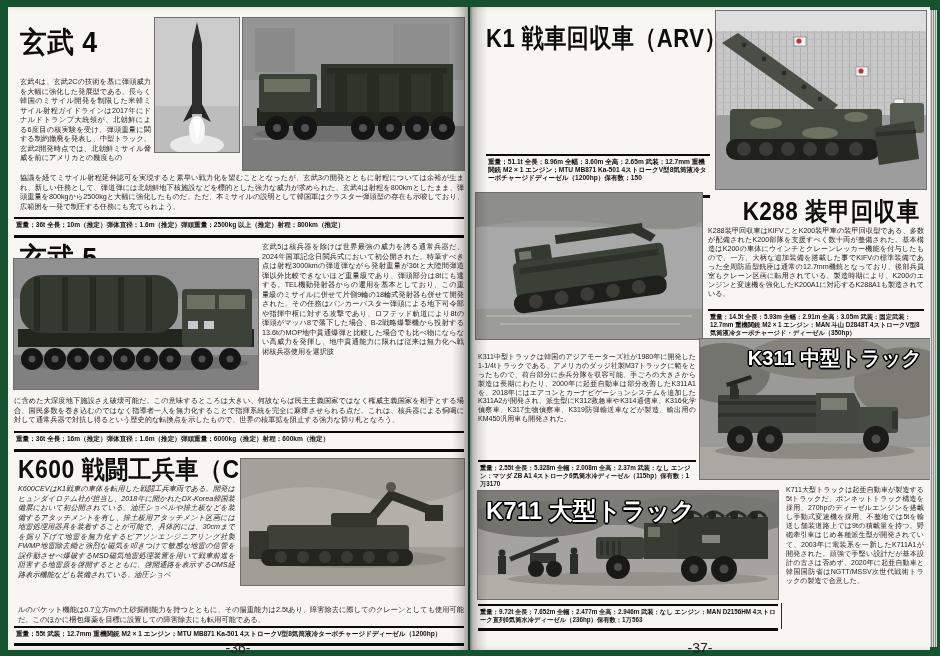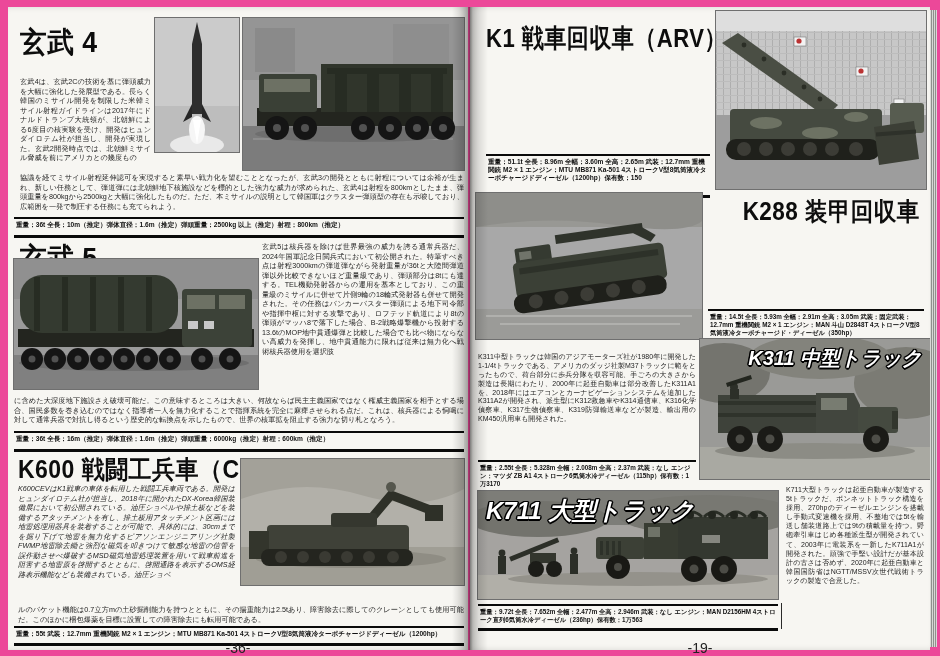--- a/index.html
+++ b/index.html
@@ -1,31 +1,31 @@
 <!DOCTYPE html>
 <html><head>
 <meta charset="utf-8">
 <style>
   html,body{margin:0;padding:0;background:#101010;}
-  .canvas{position:relative;width:940px;height:656px;background:#ec4899;overflow:hidden;
+  .canvas{position:relative;width:940px;height:656px;background:#14532d;overflow:hidden;
           font-family:"Liberation Sans","DejaVu Sans",sans-serif;color:#161616;}
   .page{position:absolute;top:7px;width:460px;height:643px;background:#f7f6f2;}
   .page.leftp{left:8px;box-shadow:inset -4px 0 8px -3px rgba(0,0,0,.28);}
   .page.rightp{left:470px;box-shadow:inset 4px 0 8px -3px rgba(0,0,0,.28);}
   .stack{position:absolute;top:10px;left:930px;width:7px;height:637px;
          background:repeating-linear-gradient(90deg,#d9d9d6 0 1px,#8f8f8c 1px 2px);}
   .gutter{position:absolute;top:7px;left:452px;width:36px;height:643px;pointer-events:none;
           background:linear-gradient(90deg,rgba(0,0,0,0),rgba(0,0,0,.22) 44%,rgba(0,0,0,.4) 50%,rgba(0,0,0,.18) 58%,rgba(0,0,0,0));}
   .sec-title{position:absolute;font-weight:bold;color:#0d0d0d;white-space:nowrap;
              transform:scaleX(.92);transform-origin:0 50%;letter-spacing:0.5px;}
   .body{position:absolute;font-size:7.2px;line-height:1.32;text-align:justify;color:#1c1c1c;overflow:hidden;}
   .spec{position:absolute;border-top:2px solid #0a0a0a;border-bottom:3px solid #0a0a0a;
         padding:2px 2px 3px 2px;font-size:6.6px;line-height:1.25;font-weight:bold;color:#111;
         text-align:left;overflow:hidden;background:#f7f6f2;}
-  .photo{position:absolute;background:#9d9d9d;overflow:hidden;outline:1px solid #6f6f6f;font-style:italic;}
+  .photo{position:absolute;background:#9d9d9d;overflow:hidden;outline:1px solid #6f6f6f;}
   .photo svg{display:block;width:100%;height:100%;}
   .overlay-title{position:absolute;font-weight:bold;color:#fff;white-space:nowrap;
       text-shadow:-1.5px 0 #000,1.5px 0 #000,0 -1.5px #000,0 1.5px #000,-1px -1px #000,1px 1px #000,-1px 1px #000,1px -1px #000;}
   .pagenum{position:absolute;left:0;width:100%;text-align:center;font-size:14px;color:#222;}
   .vdiv{position:absolute;width:1px;background:#2a2a2a;}
 </style>
 </head>
 <body>
 
 <div class="canvas">
@@ -77,21 +77,21 @@
           <circle cx="34" cy="110" r="4"></circle>
             <circle cx="62" cy="110" r="4"></circle>
           <circle cx="120" cy="110" r="4"></circle>
             <circle cx="147" cy="110" r="4"></circle>
           <circle cx="174" cy="110" r="4"></circle>
             <circle cx="200" cy="110" r="4"></circle>
         </g>
       </svg>
     </div>
 
-    <div class="body" style="left:12px;top:70px;width:131px;height:93px;">玄武4は、玄武2Cの技術を基に弾頭威力を大幅に強化した発展型である。長らく韓国のミサイル開発を制限した米韓ミサイル射程ガイドラインは2017年にドナルドトランプ大統領が、北朝鮮による6度目の核実験を受け、開発はヒュンダイロテム社が担当し、開発が実現した。玄武2開発時点では、北朝鮮ミサイル脅威を前にアメリカとの幾度もの</div>
+    <div class="body" style="left:12px;top:70px;width:131px;height:93px;">玄武4は、玄武2Cの技術を基に弾頭威力を大幅に強化した発展型である。長らく韓国のミサイル開発を制限した米韓ミサイル射程ガイドラインは2017年にドナルドトランプ大統領が、北朝鮮による6度目の核実験を受け、弾頭重量に関する制約撤廃を発表し、中型トラック。玄武2開発時点では、北朝鮮ミサイル脅威を前にアメリカとの幾度もの</div>
     <div class="body" style="left:12px;top:166px;width:444px;height:42px;">協議を経てミサイル射程延伸認可を実現すると素早い戦力化を望むこととなったが、玄武3の開発とともに射程については余裕が生まれ、新しい任務として、弾道弾には北朝鮮地下核施設などを標的とした強力な威力が求められた、玄武4は射程を800kmとしたまま、弾頭重量を800kgから2500kgと大幅に強化したものだ。ただ、本ミサイルの説明として韓国軍はクラスター弾頭型の存在も示唆しており、広範囲を一発で制圧する任務にも充てられよう。</div>
     <div class="spec" style="left:6px;top:210px;width:446px;height:11px;">重量：36t 全長：10m（推定）弾体直径：1.6m（推定）弾頭重量：2500kg 以上（推定）射程：800km（推定）</div>
 
     <div class="sec-title" style="left:12px;top:232px;font-size:29px;">玄武 5</div>
 
     <div class="photo" style="left:6px;top:252px;width:244px;height:130px;">
       <svg viewBox="0 0 244 130" preserveAspectRatio="none">
         <rect width="244" height="130" fill="#9b9b9b"></rect>
         <rect width="244" height="40" fill="#909090"></rect>
         <rect y="96" width="244" height="34" fill="#808080"></rect>
@@ -245,20 +245,21 @@
               <circle cx="84" cy="101" r="7"></circle>
               <circle cx="110" cy="101" r="7"></circle>
             <circle cx="136" cy="101" r="7"></circle>
               <circle cx="162" cy="101" r="7"></circle>
           </g>
         </g>
       </svg>
     </div>
 
     <div class="sec-title" style="right:10px;top:188px;font-size:25px;transform:scaleX(.9);transform-origin:100% 50%;">K288 装甲回収車</div>
+    <div class="body" style="left:238px;top:220px;width:216px;height:82px;font-size:7.1px;line-height:1.26;">K288装甲回収車はKIFVことK200装甲車の装甲回収型である、多数が配備されたK200部隊を支援すべく数十両が整備された。基本構造はK200の車体にウインチとクレーンレッカー機能を付与したもので、一方、大柄な追加装備を搭載した事でKIFVの標準装備であった全周防盾型銃座は通常の12.7mm機銃となっており、後部兵員室もクレーン区画に転用されている。製造時期により、K200のエンジンと変速機を強化したK200A1に対応するK288A1も製造されている。</div>
     <div class="spec" style="left:238px;top:302px;width:212px;height:25px;font-size:6.3px;">重量：14.5t 全長：5.93m 全幅：2.91m 全高：3.05m 武装：固定武装：12.7mm 重機関銃 M2 × 1 エンジン：MAN 斗山 D2848T 4ストロークV型8気筒液冷ターボチャージド・ディーゼル（350hp）</div>
 
     <div class="photo" style="left:230px;top:332px;width:230px;height:140px;">
       <svg viewBox="0 0 230 140" preserveAspectRatio="none">
         <rect width="230" height="140" fill="#9a9a97"></rect>
         <ellipse cx="24" cy="34" rx="46" ry="30" fill="#74746e"></ellipse>
         <ellipse cx="206" cy="44" rx="52" ry="36" fill="#7b7b74"></ellipse>
         <ellipse cx="120" cy="18" rx="70" ry="22" fill="#83837c"></ellipse>
         <rect y="108" width="230" height="32" fill="#a9a9a2"></rect>
         <ellipse cx="115" cy="112" rx="100" ry="8" fill="#8c8c85"></ellipse>
@@ -328,18 +329,18 @@
         </g>
         <rect x="224" y="44" width="18" height="8" fill="#d8d6d0" opacity="0.5"></rect>
       </svg>
       <div class="overlay-title" style="left:8px;top:4px;font-size:24px;">K711 大型トラック</div>
     </div>
 
     <div class="body" style="left:316px;top:478px;width:138px;height:140px;font-size:7px;line-height:1.3;">K711大型トラックは起亜自動車が製造する5tトラックだ、ボンネットトラック構造を採用、270hpのディーゼルエンジンを搭載し手動式変速機を採用、不整地では5tを輸送し舗装道路上では9tの積載量を持つ。野砲牽引車はじめ各種派生型が開発されていて、2003年に電装系を一新したK711A1が開発された。頑強で手堅い設計だが基本設計の古さは否めず、2020年に起亜自動車と韓国国防省はNGTT/MSSV次世代戦術トラックの製造で合意した。</div>
     <div class="spec" style="left:8px;top:597px;width:296px;height:17px;font-size:6.3px;">重量：9.72t 全長：7.652m 全幅：2.477m 全高：2.946m 武装：なし エンジン：MAN D2156HM 4ストローク直列6気筒水冷ディーゼル（236hp）保有数：1万563</div>
     <div class="vdiv" style="left:311px;top:596px;height:26px;"></div>
 
-    <div class="pagenum" style="top:633px;">-19-</div>
+    <div class="pagenum" style="top:633px;">-37-</div>
   </div>
 
   <div class="gutter"></div>
   <div class="stack"></div>
 </div>
 
 </body></html>

